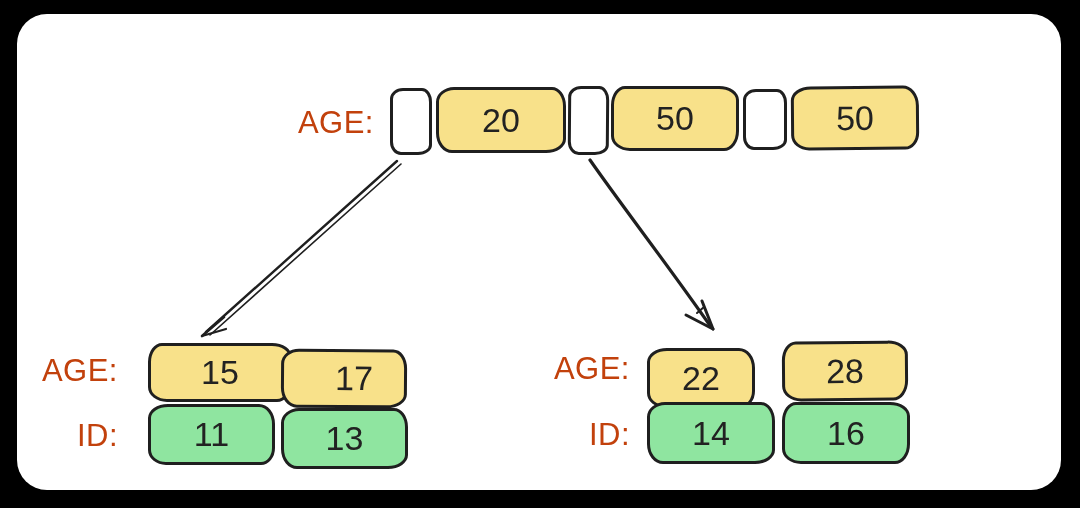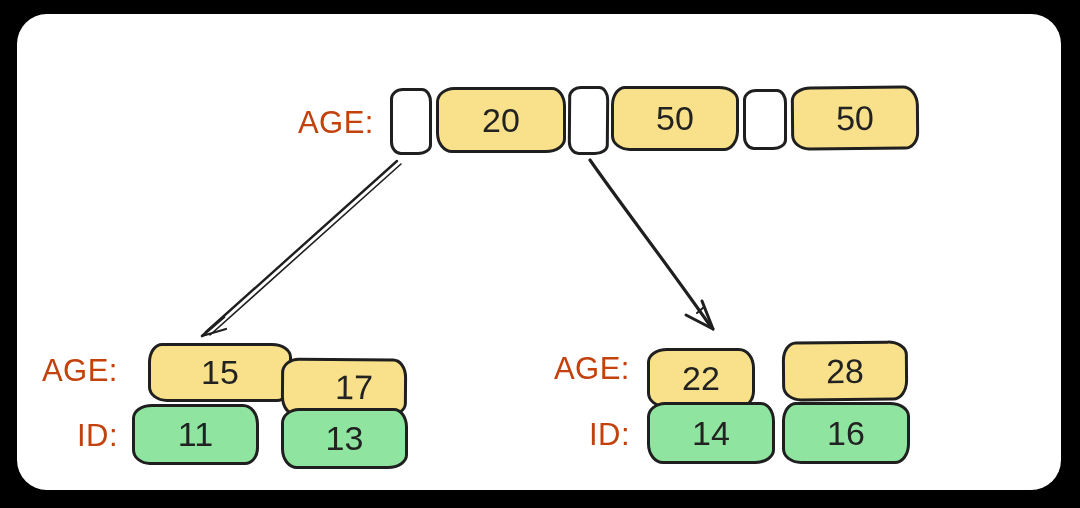--- a/index.html
+++ b/index.html
@@ -32,23 +32,23 @@
   .root-age-lbl{left:268px;top:106px;width:106px;}
   .p1{left:390px;top:88px;width:42px;height:67px;}
   .k20{left:436px;top:87px;width:130px;height:66px;}
   .p2{left:568px;top:86px;width:41px;height:69px;}
   .k30{left:611px;top:86px;width:128px;height:65px;}
   .p3{left:743px;top:89px;width:44px;height:61px;}
   .k50{left:791px;top:86px;width:128px;height:64px;}
   
   .ll-age-lbl{left:28px;top:354px;width:90px;}
   .k15{left:148px;top:343px;width:144px;height:59px;}
-  .k17{left:281px;top:358px;width:126px;height:59px;padding-left:20px;}
+  .k17{left:281px;top:349px;width:126px;height:59px;padding-left:20px;}
   .ll-id-lbl{left:28px;top:419px;width:90px;}
-  .i11{left:132px;top:404px;width:127px;height:61px;}
+  .i11{left:148px;top:404px;width:127px;height:61px;}
   .i13{left:281px;top:408px;width:127px;height:61px;}
   
   .rl-age-lbl{left:540px;top:352px;width:90px;}
   .k22{left:647px;top:348px;width:108px;height:60px;}
   .k28{left:782px;top:341px;width:126px;height:60px;}
   .rl-id-lbl{left:540px;top:418px;width:90px;}
   .i14{left:647px;top:402px;width:128px;height:62px;}
   .i16{left:782px;top:402px;width:128px;height:62px;}
   .arrows{position:absolute;left:0;top:0;width:1080px;height:508px;pointer-events:none;}
   .arrows path{stroke:#1f1f1f;fill:none;stroke-linecap:round;}

